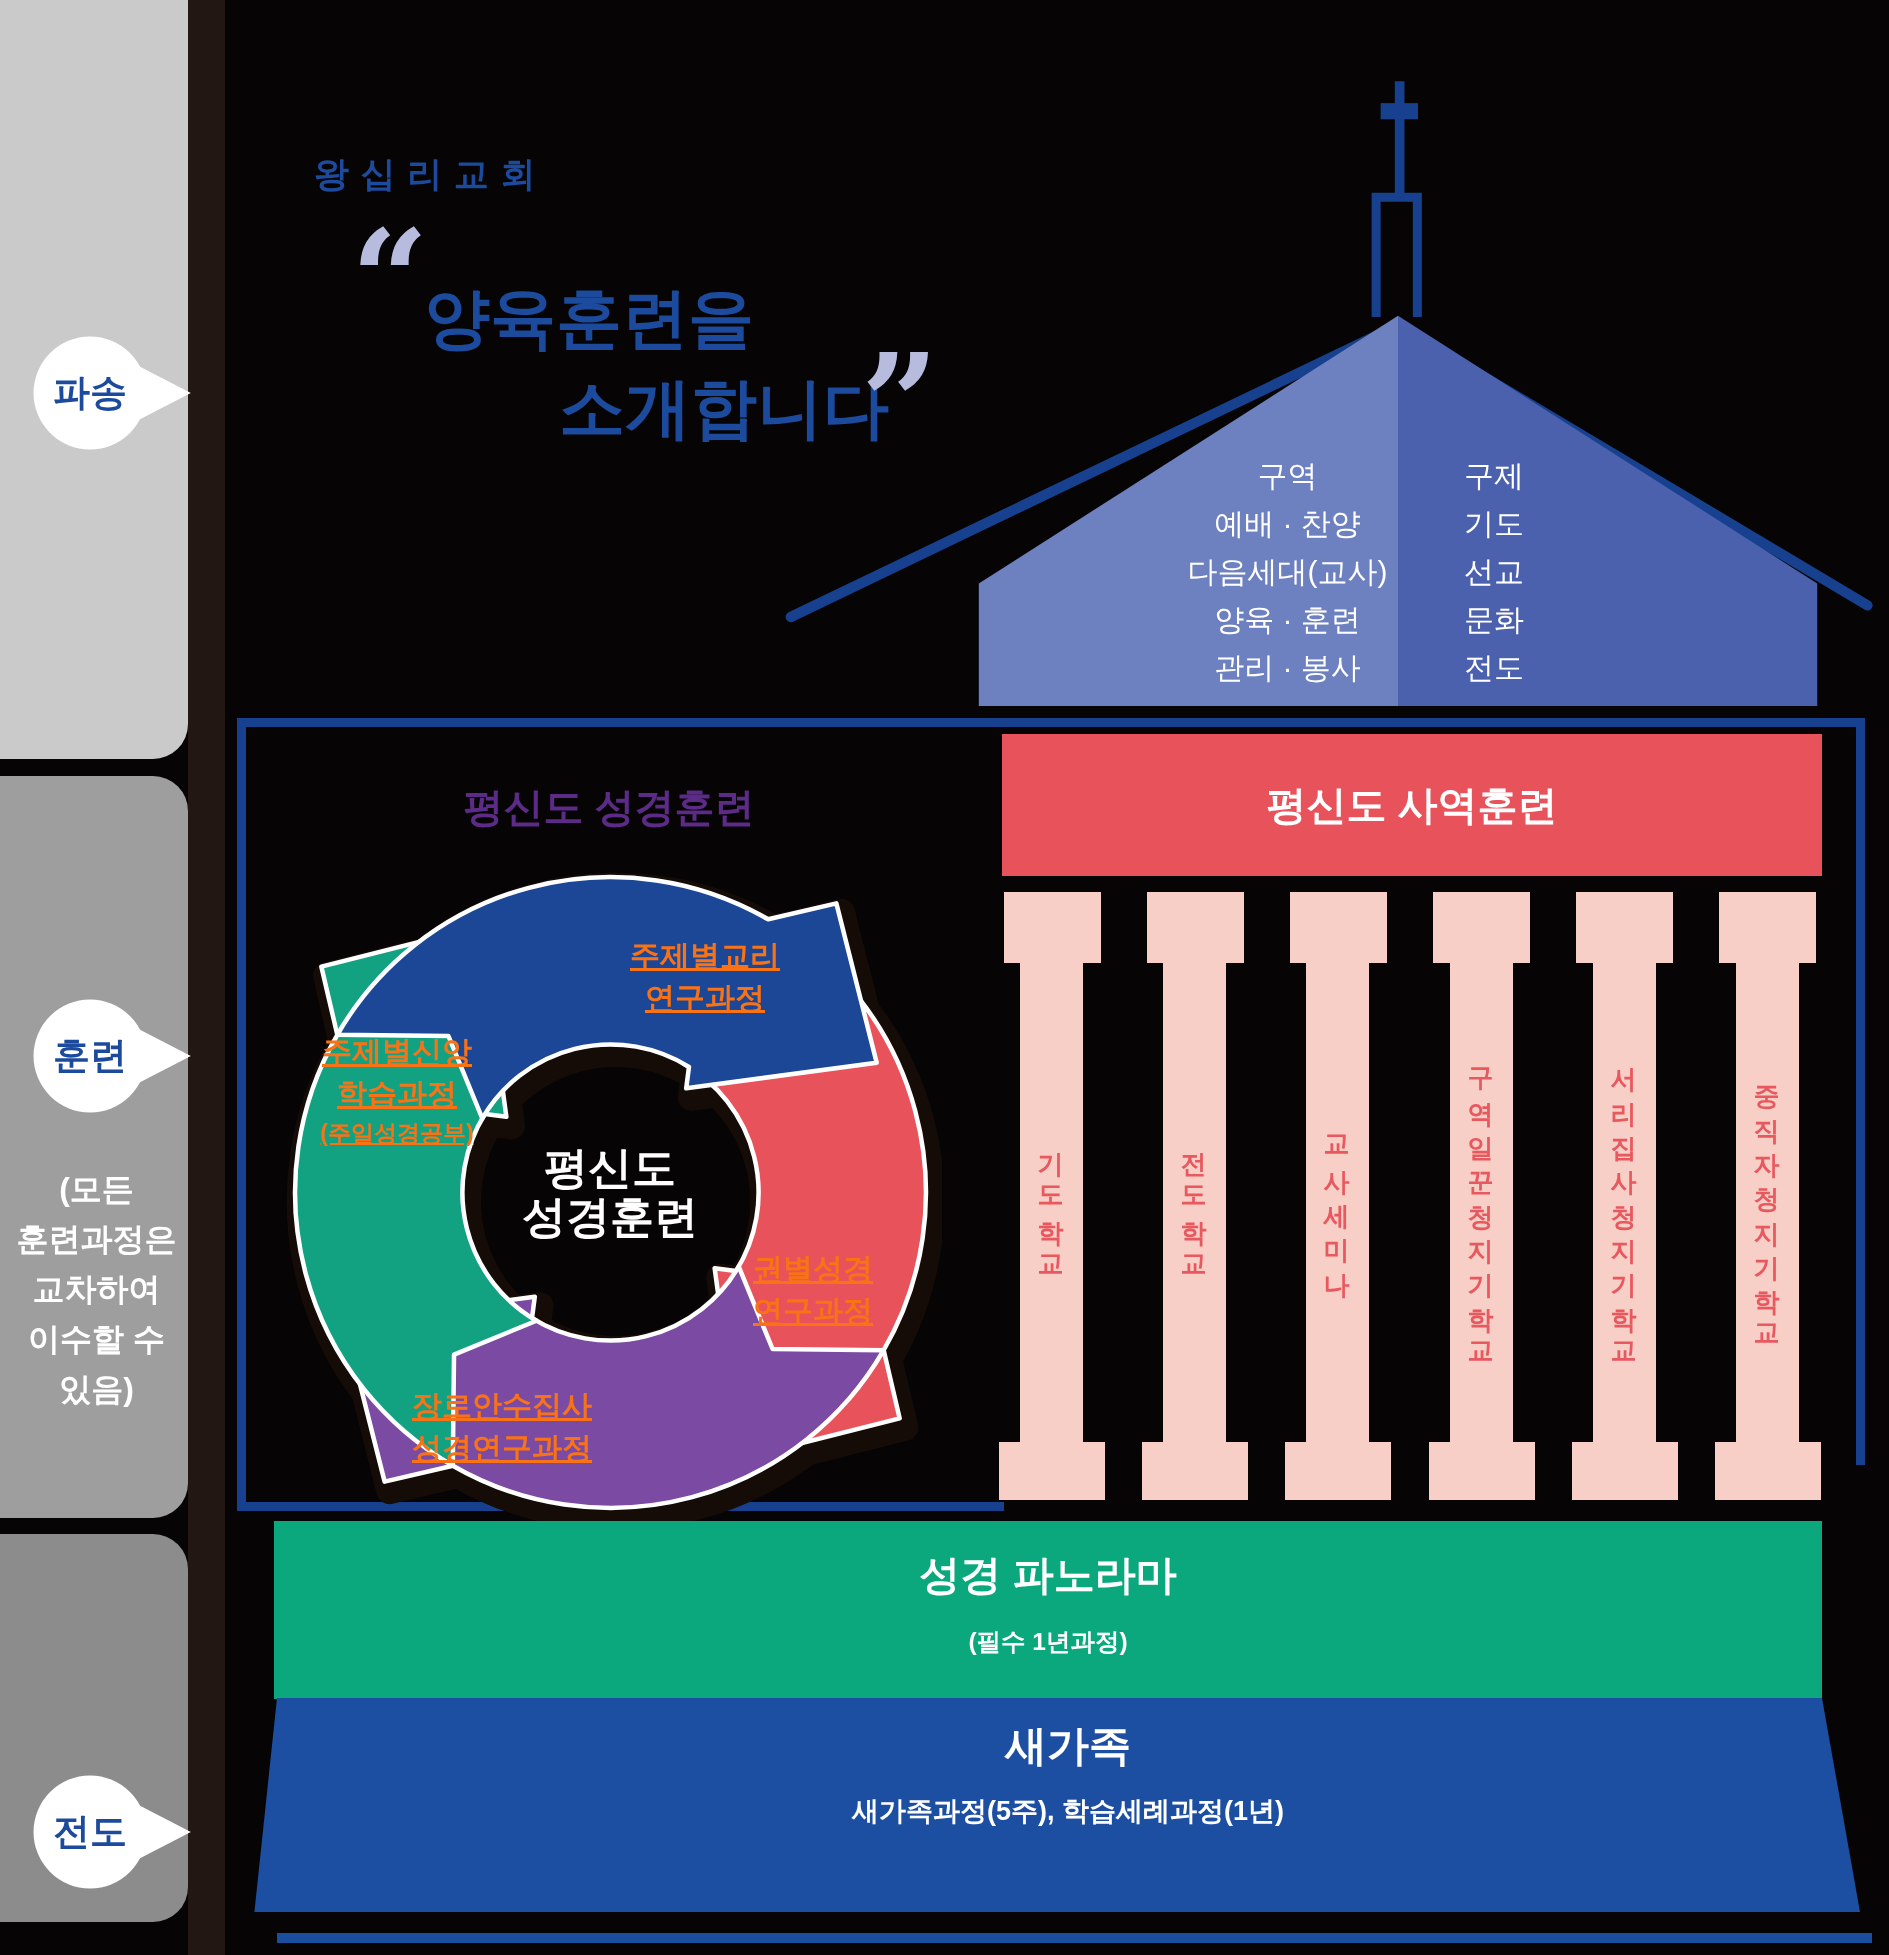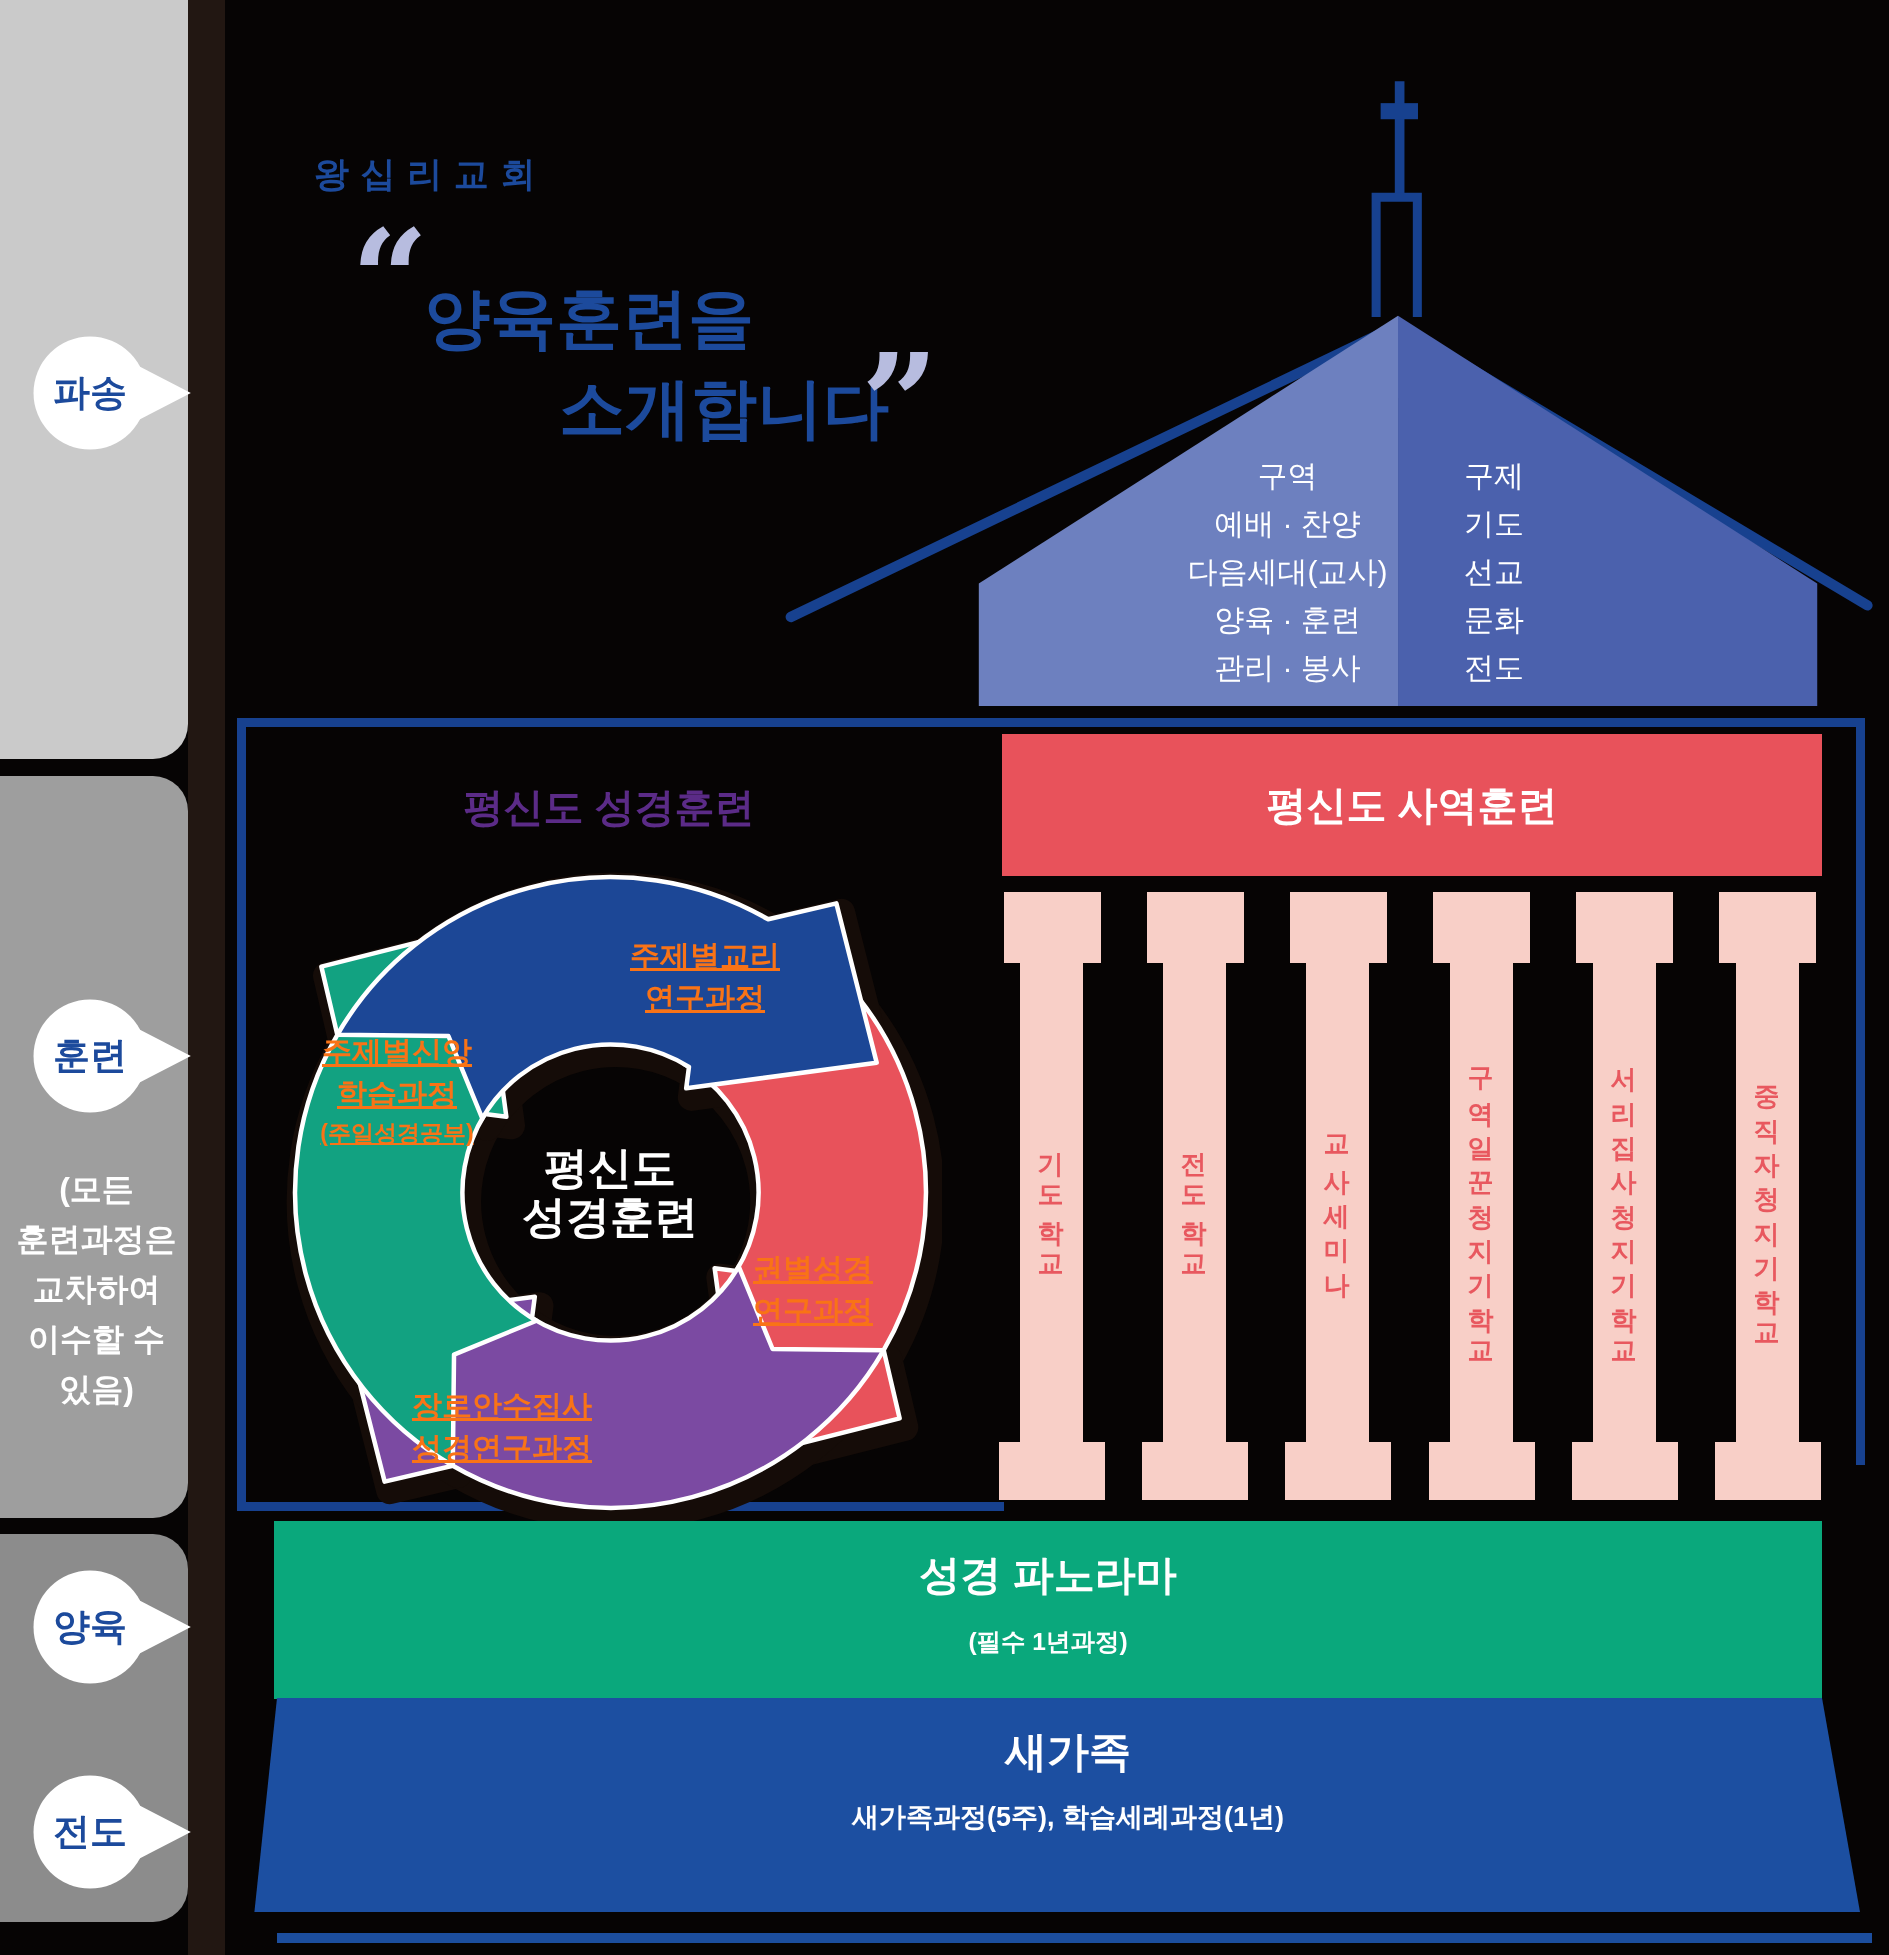--- a/index.html
+++ b/index.html
@@ -49,21 +49,21 @@
     font-size:30px;font-weight:bold;line-height:42px;white-space:nowrap;text-decoration:underline;}
   .cyc-label .small{font-size:23px;line-height:36px;}
   .cyc-center{transform:translate(-50%,-50%);text-align:center;color:#fff;
     font-size:44px;font-weight:bold;line-height:49px;white-space:nowrap;}
   
   .green-bar{background:var(--green);text-align:center;color:#fff;}
   .green-bar .big{font-size:41px;font-weight:bold;margin-top:27px;}
   .green-bar .sub{font-size:24.5px;font-weight:bold;margin-top:22px;}
   .blue-base{background:var(--nf-blue);text-align:center;color:#fff;
     clip-path:polygon(29px 0,1574px 0,1612px 100%,6.4px 100%);}
-  .blue-base .big{font-size:42px;font-weight:bold;margin-top:26px;}
+  .blue-base .big{font-size:42px;font-weight:bold;margin-top:20px;}
   .blue-base .sub{font-size:27px;font-weight:bold;margin-top:19.3px;}
 </style>
 </head>
 <body>
 
 <div id="canvas" style="--navy: #17418f; --deep-blue: #1c4a9c; --quote-mark: #b7bcdf; --roof-left: #6d80bf; --roof-right: #4b61ad; --a-blue: #1c4796; --a-red: #e8525b; --a-purple: #7b4aa2; --a-teal: #12a281; --purple-title: #5b2b87; --red: #e8525b; --pink: #f8cfc7; --pillar-text: #e8585f; --green: #0aa87c; --nf-blue: #1c4fa1; --gray1: #cacaca; --gray2: #9e9e9e; --gray3: #8c8c8c;">
 
   <div class="abs ni" style="left:188px;top:0;width:37px;height:1955px;background:#221712;"></div>
 
   <div class="abs side-block" style="top:-52px;height:811px;background:var(--gray1);"></div>
@@ -82,27 +82,20 @@
       <circle cx="115" cy="95" r="88" fill="#fff"></circle>
         <polygon points="150,32 272,95 150,158" fill="#fff"></polygon>
     </svg>
     <div class="blabel">훈련</div>
   </div>
   <div class="abs side-note" style="top:1164px;">(모든
 훈련과정은
 교차하여
 이수할 수
 있음)</div>
-  <div class="abs bubble" style="left:16px;top:1566px;">
-    <svg width="193" height="122" viewBox="0 0 300 190">
-      <circle cx="115" cy="95" r="88" fill="#fff"></circle>
-        <polygon points="150,32 272,95 150,158" fill="#fff"></polygon>
-    </svg>
-    <div class="blabel">양육</div>
-  </div>
   <div class="abs bubble" style="left:16px;top:1771px;">
     <svg width="193" height="122" viewBox="0 0 300 190">
       <circle cx="115" cy="95" r="88" fill="#fff"></circle>
         <polygon points="150,32 272,95 150,158" fill="#fff"></polygon>
     </svg>
     <div class="blabel">전도</div>
   </div>
 
   <div class="abs church-name" style="left:314px;top:151px;">왕십리교회</div>
   <div class="abs quote-mark" style="left:351px;top:212px;">“</div>

